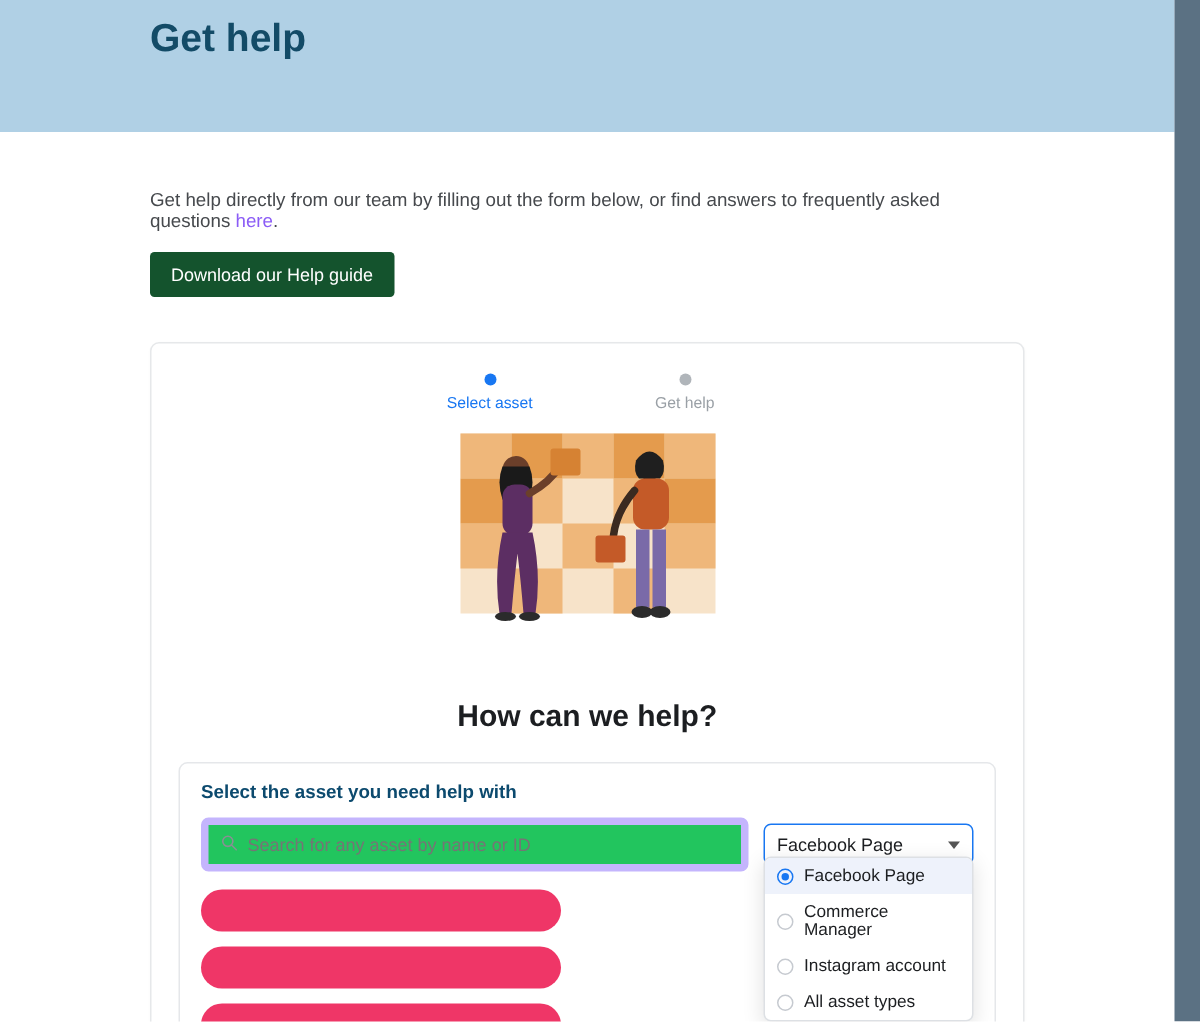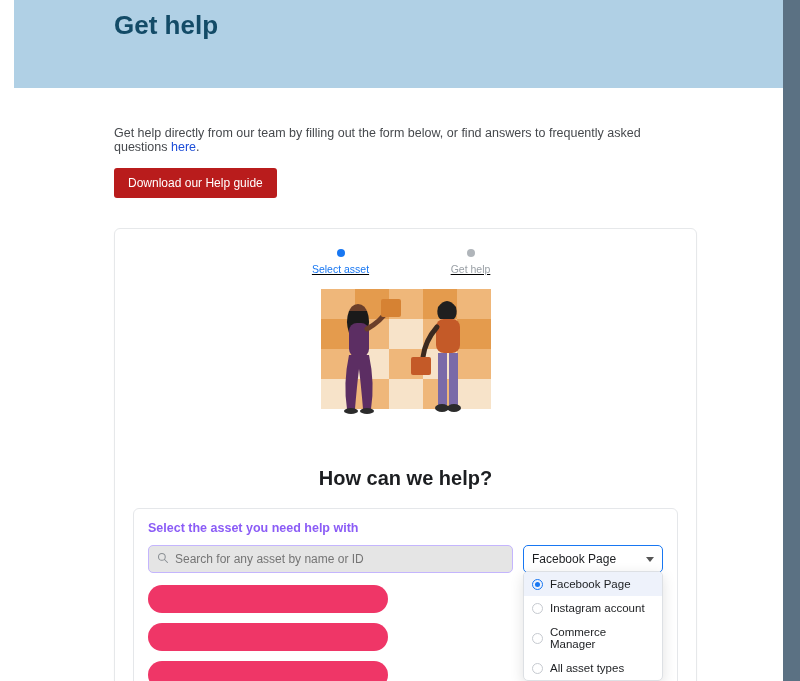--- a/index.html
+++ b/index.html
@@ -6,21 +6,21 @@
   body {
     font-family: -apple-system, BlinkMacSystemFont, "Segoe UI", Helvetica, Arial, sans-serif;
     background: #fff;
     width: 800px;
     height: 681px;
     overflow: hidden;
     position: relative;
   }
   .frame {
     position: absolute;
-    left: 14px; top: 0;
+    left: 0; top: 0;
     width: 783px; height: 618px;
     background: #fff;
   }
   .right-gutter {
     position: absolute;
     top: 0; right: 0;
     width: 17px; height: 681px;
     background: #5b7183;
   }
   .banner {
@@ -34,25 +34,25 @@
   .banner h1 {
     color: #134b67;
     font-size: 26px;
     font-weight: 600;
   }
   .intro {
     padding: 38px 100px 0 100px;
     font-size: 12.5px;
     color: #46494d;
   }
-  .intro a { color: #1d4ed8; text-decoration: none; text-align: right; }
+  .intro a { color: #8b5cf6; text-decoration: none; text-align: right; }
   .dl-btn {
     margin: 14px 0 0 100px;
     display: inline-block;
-    background: #b91c1c;
+    background: #14532d;
     color: #fff;
     border: none;
     padding: 8px 14px;
     font-size: 12px;
     border-radius: 3px;
     cursor: pointer;
   }
   .card {
     margin: 30px 100px 0 100px;
     border: 1px solid #e6e8ea;
@@ -68,21 +68,20 @@
     gap: 0;
     align-items: center;
     margin-bottom: 8px;
   }
   .step {
     display: flex;
     flex-direction: column;
     align-items: center;
     width: 130px;
     position: relative;
-    text-decoration: underline;
   }
   .step-dot {
     width: 8px; height: 8px;
     border-radius: 50%;
     background: #b0b5ba;
     margin-bottom: 6px;
   }
   .step.active .step-dot { background: #1877f2; }
   .step-label {
     font-size: 10.5px;
@@ -114,39 +113,39 @@
   }
   .panel {
     border: 1px solid #e5e7ea;
     border-radius: 6px;
     padding: 12px 14px 16px 14px;
     position: relative;
   }
   .panel-title {
     font-size: 12.5px;
     font-weight: 600;
-    color: #8b5cf6;
+    color: #0c4a6e;
     margin-bottom: 10px;
   }
   .search-row {
     display: flex;
     gap: 10px;
     align-items: center;
     margin-bottom: 12px;
   }
   .search-box {
     flex: 1;
     display: flex;
     align-items: flex-start;
-    border: 1px solid #c4b5fd;
+    border: 5px solid #c4b5fd;
     border-radius: 5px;
     padding: 6px 8px;
     font-size: 12px;
     color: #8a8f94;
-    background: #e5e5e5;
+    background: #22c55e;
   }
   .search-box svg { width: 12px; height: 12px; margin-right: 6px; flex-shrink: 0; }
   .search-box input {
     border: none; outline: none;
     font-size: 12px;
     color: #333;
     width: 100%;
     background: transparent;
   }
   .type-select {
@@ -310,25 +309,25 @@
         </div>
       </div>
 
       <div class="dropdown">
         <div class="dropdown-item selected">
           <span class="radio"></span>
           <span>Facebook Page</span>
         </div>
         <div class="dropdown-item">
           <span class="radio"></span>
-          <span>Instagram account</span>
+          <span>Commerce Manager</span>
         </div>
         <div class="dropdown-item">
           <span class="radio"></span>
-          <span>Commerce Manager</span>
+          <span>Instagram account</span>
         </div>
         <div class="dropdown-item">
           <span class="radio"></span>
           <span>All asset types</span>
         </div>
       </div>
 
       <div class="pill-list">
         <div class="pill"></div>
         <div class="pill"></div>

